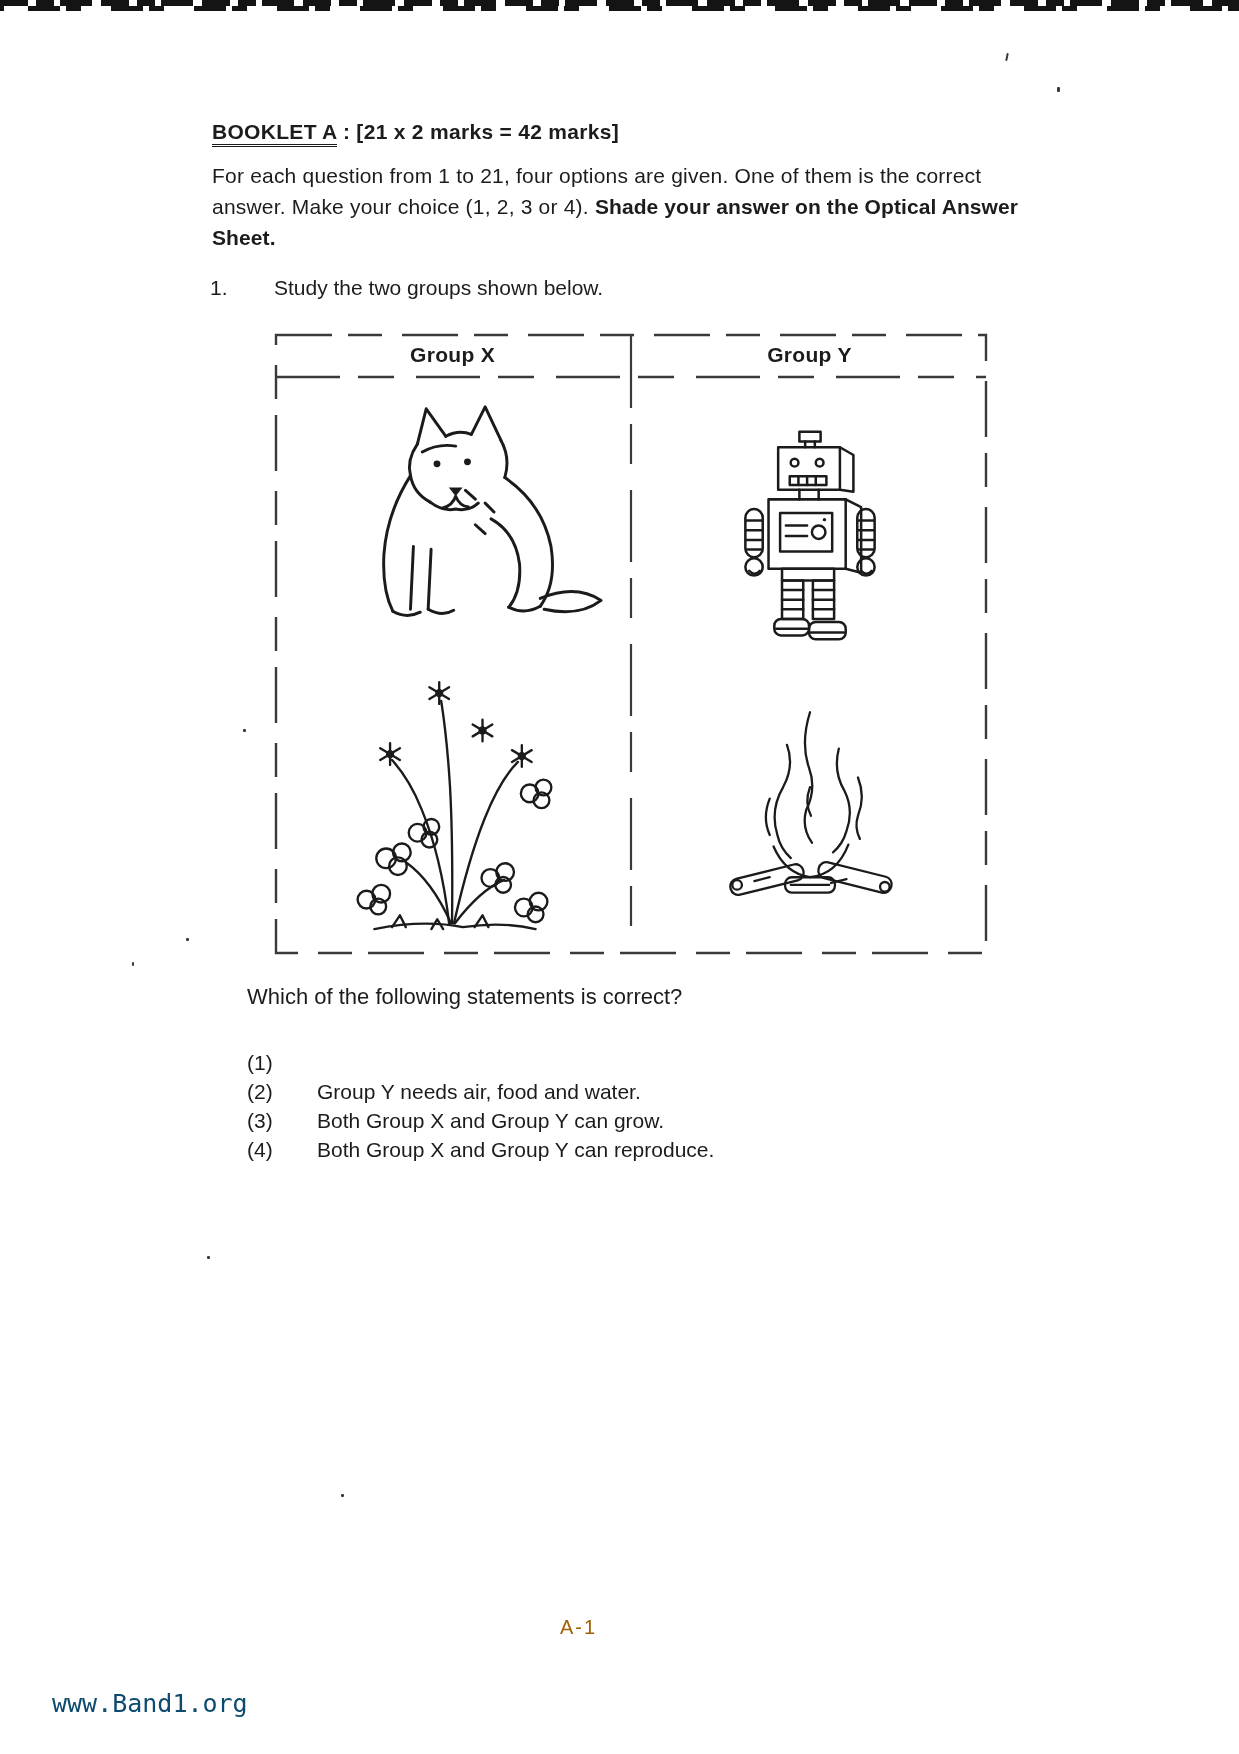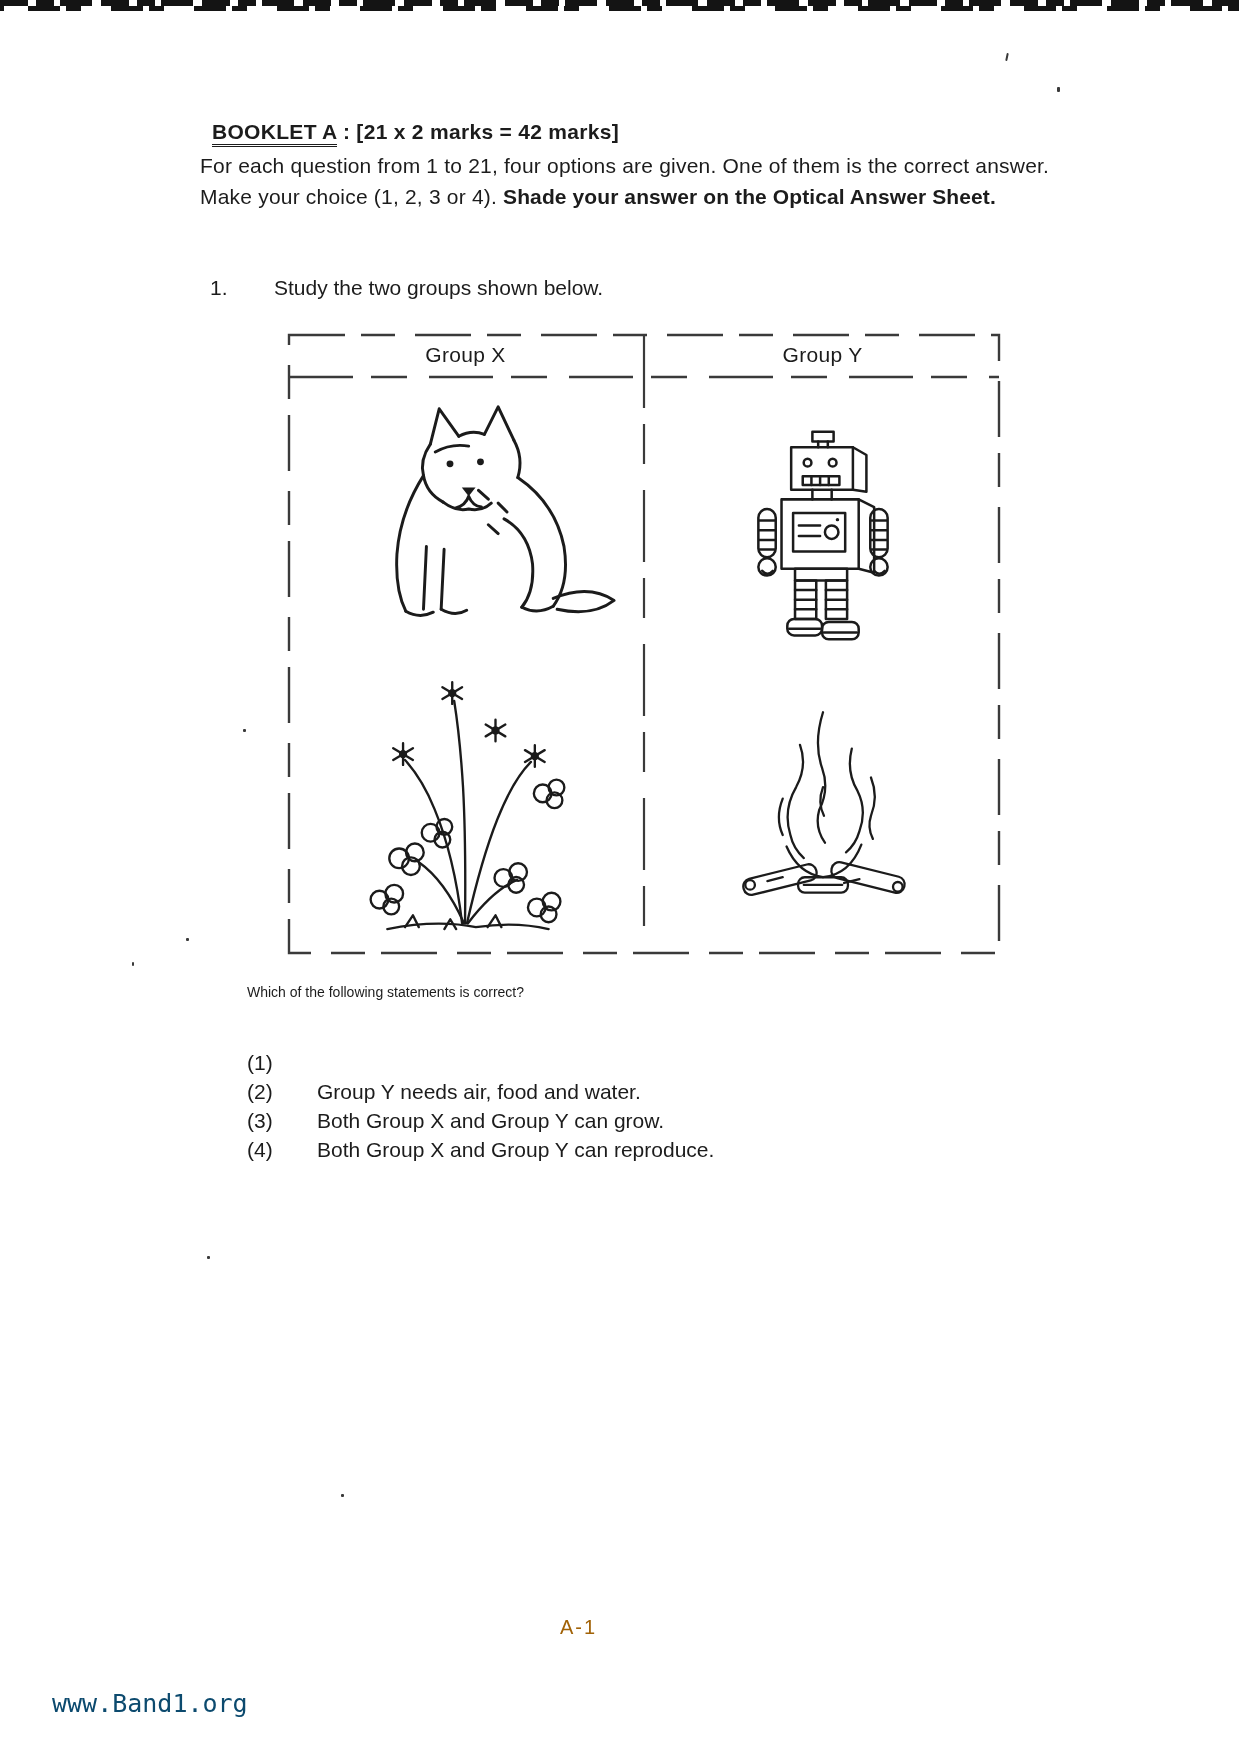--- a/index.html
+++ b/index.html
@@ -19,42 +19,42 @@
       repeating-linear-gradient(90deg,transparent 0 11px,#141414 11px 43px,transparent 43px 49px,#141414 49px 64px,transparent 64px 83px);
     background-size:100% 6px,100% 5px;
     background-position:0 0,17px 6px;
     background-repeat:repeat-x;
   }
   .speck{position:absolute;background:#3a3a3a;border-radius:1px;}
 
   .header-block{position:absolute;left:196px;top:120px;width:858px;}
   .booklet-title{font-size:21px;font-weight:bold;letter-spacing:.3px;margin:0 0 6px 16px;}
   .booklet-title .u{border-bottom:3px double #1c1c1c;padding-bottom:1px;}
-  .instructions{font-size:21px;line-height:31px;margin:4px;letter-spacing:.2px;}
+  .instructions{font-size:21px;line-height:31px;margin:16px;letter-spacing:.2px;}
   .instructions b{letter-spacing:.1px;}
 
   .question-line{position:absolute;left:210px;top:276px;width:860px;font-size:21px;}
   .q-num{display:inline-block;width:64px;}
 
   
-  .group-table{position:absolute;left:287px;top:333px;width:714px;height:622px;}
+  .group-table{position:absolute;left:274px;top:333px;width:714px;height:622px;font-weight:bold;}
   .table-lines{position:absolute;left:0;top:0;}
   .table-head{position:absolute;left:0;top:0;width:714px;height:44px;display:flex;}
   .table-head .hcell{flex:1;display:flex;align-items:center;justify-content:center;font-size:21px;letter-spacing:.3px;}
   .table-body{position:absolute;left:0;top:46px;width:714px;height:574px;display:flex;}
   .bcell{flex:1;display:flex;flex-direction:column;align-items:center;justify-content:space-evenly;}
   .illus{display:block;}
   .illus path,.illus rect,.illus circle,.illus line{stroke:#1b1b1b;fill:none;stroke-width:3;stroke-linecap:round;stroke-linejoin:round;}
   .illus .fill{fill:#1b1b1b;stroke:none;}
   .robot path,.robot rect,.robot circle{stroke-width:2.6;}
   .fire path,.fire rect,.fire circle{stroke-width:2.4;}
   .plant path,.plant circle{stroke-width:2.4;}
   .dog-nudge{margin-left:26px;}
 
-  .stem-line{position:absolute;left:247px;top:984px;font-size:14px;}
+  .stem-line{position:absolute;left:247px;top:984px;font-size:22px;}
   .options{position:absolute;left:247px;top:1048px;width:760px;}
   .option-row{display:flex;font-size:21px;line-height:29px;}
   .option-num{width:70px;flex:0 0 70px;}
 
   .page-number{position:absolute;left:560px;top:1616px;width:160px;text-align:left;
     font-size:20px;color:#a16207;letter-spacing:2px;}
   .watermark{position:absolute;left:52px;top:1680px;
     font-family:"DejaVu Sans Mono","Liberation Mono",monospace;font-size:25px;color:#0c4a6e;margin-top:9px;}
 </style>
 </head>

